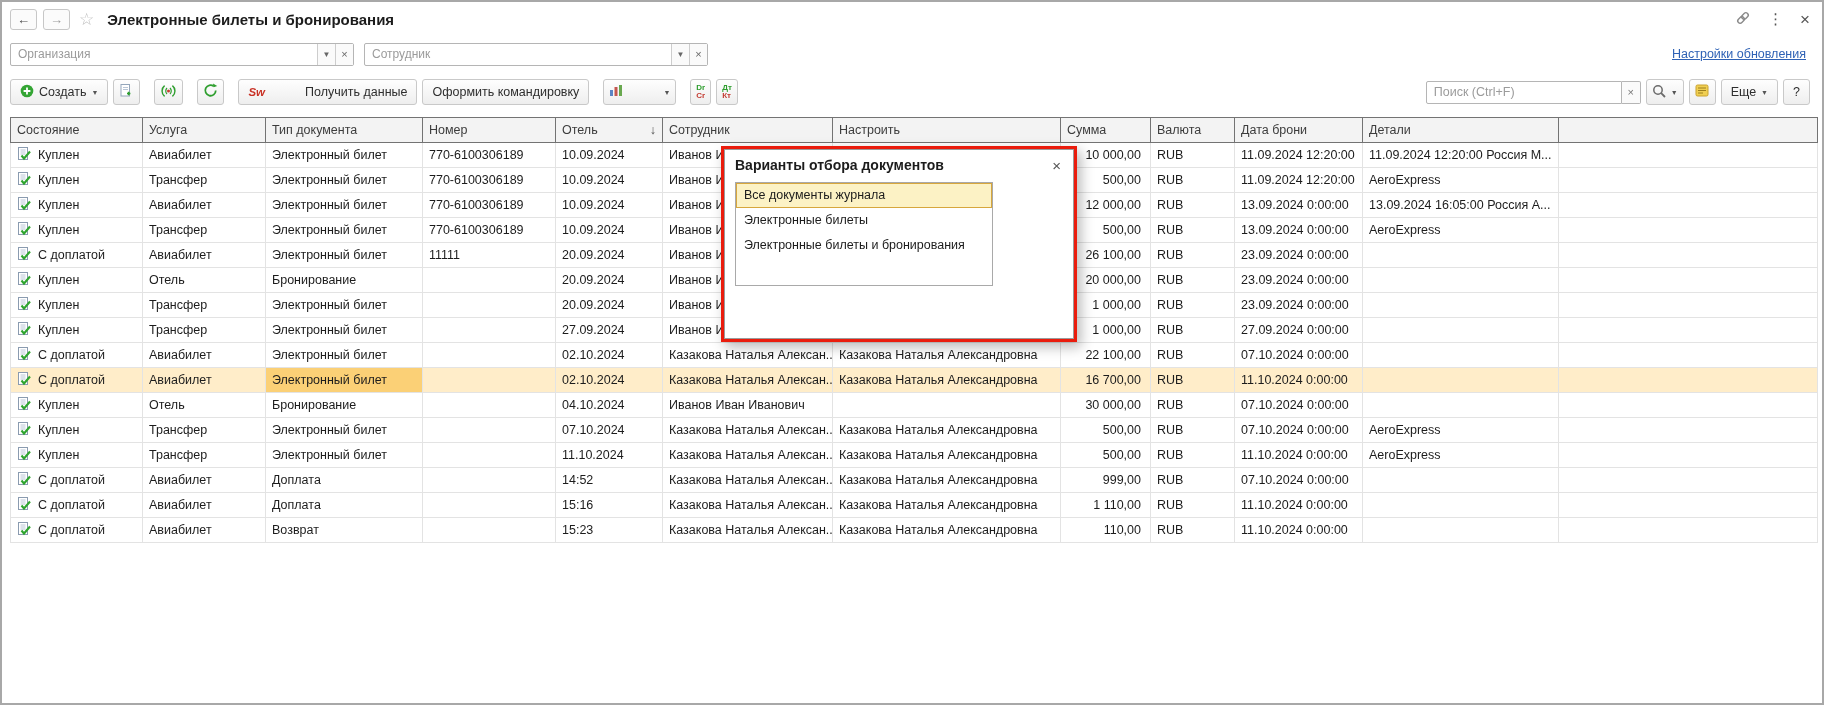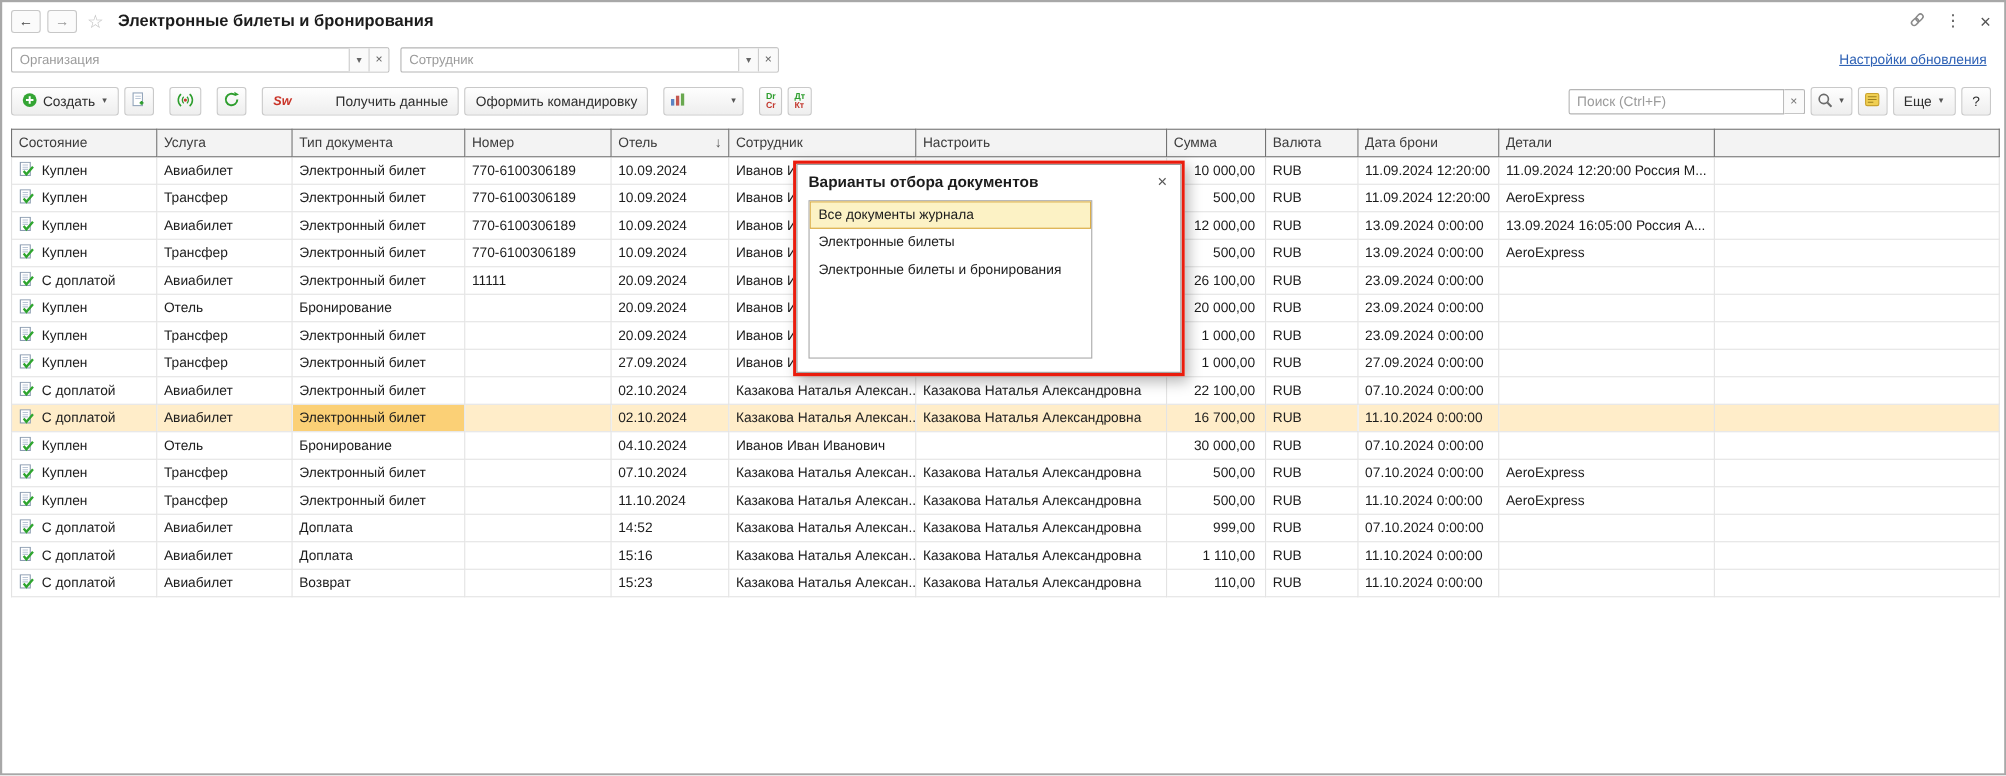--- a/index.html
+++ b/index.html
@@ -70,21 +70,21 @@
   
   .dialog-frame{position:absolute;left:719px;top:144px;z-index:20;background:#fff;
                 box-shadow:4px 5px 12px rgba(0,0,0,.28);}
   .dialog{width:350px;height:190px;box-sizing:border-box;border:1px solid #9b9b9b;background:#fff;
           padding:7px 10px;}
   .dlg-head{display:flex;}
   .dlg-title{font-size:14px;font-weight:bold;white-space:nowrap;}
   .dlg-close{margin-left:auto;border:none;background:none;font-size:15px;color:#555;cursor:pointer;
              padding:0 2px;line-height:1;font-family:inherit;}
   .dlg-body{display:flex;gap:9px;margin-top:9px;}
-  .dlg-list{width:258px;height:144px;border:1px solid #a9a9a9;box-sizing:border-box;background:#fff;overflow:hidden;}
+  .dlg-list{width:258px;height:104px;border:1px solid #a9a9a9;box-sizing:border-box;background:#fff;overflow:hidden;}
   .dlg-option{height:25px;box-sizing:border-box;padding:5px 8px 0;white-space:nowrap;overflow:hidden;cursor:pointer;}
   .dlg-option.selected{background:#fcf2c5;border:1px solid #d7a73d;padding:4px 7px 0;}
   .dlg-btns{display:flex;flex-direction:column;gap:5px;width:74px;}
   .dlg-btn{height:22px;border:1px solid #a3a3a3;border-radius:3px;background:linear-gradient(#fefefe,#e8e8e8);
            font-family:inherit;font-size:12.5px;cursor:pointer;}
   .dlg-btn.ok{border-color:#7d7d7d;box-shadow:inset 0 0 0 1px #c6c6c6;}
 </style>
 </head>
 <body>
 

